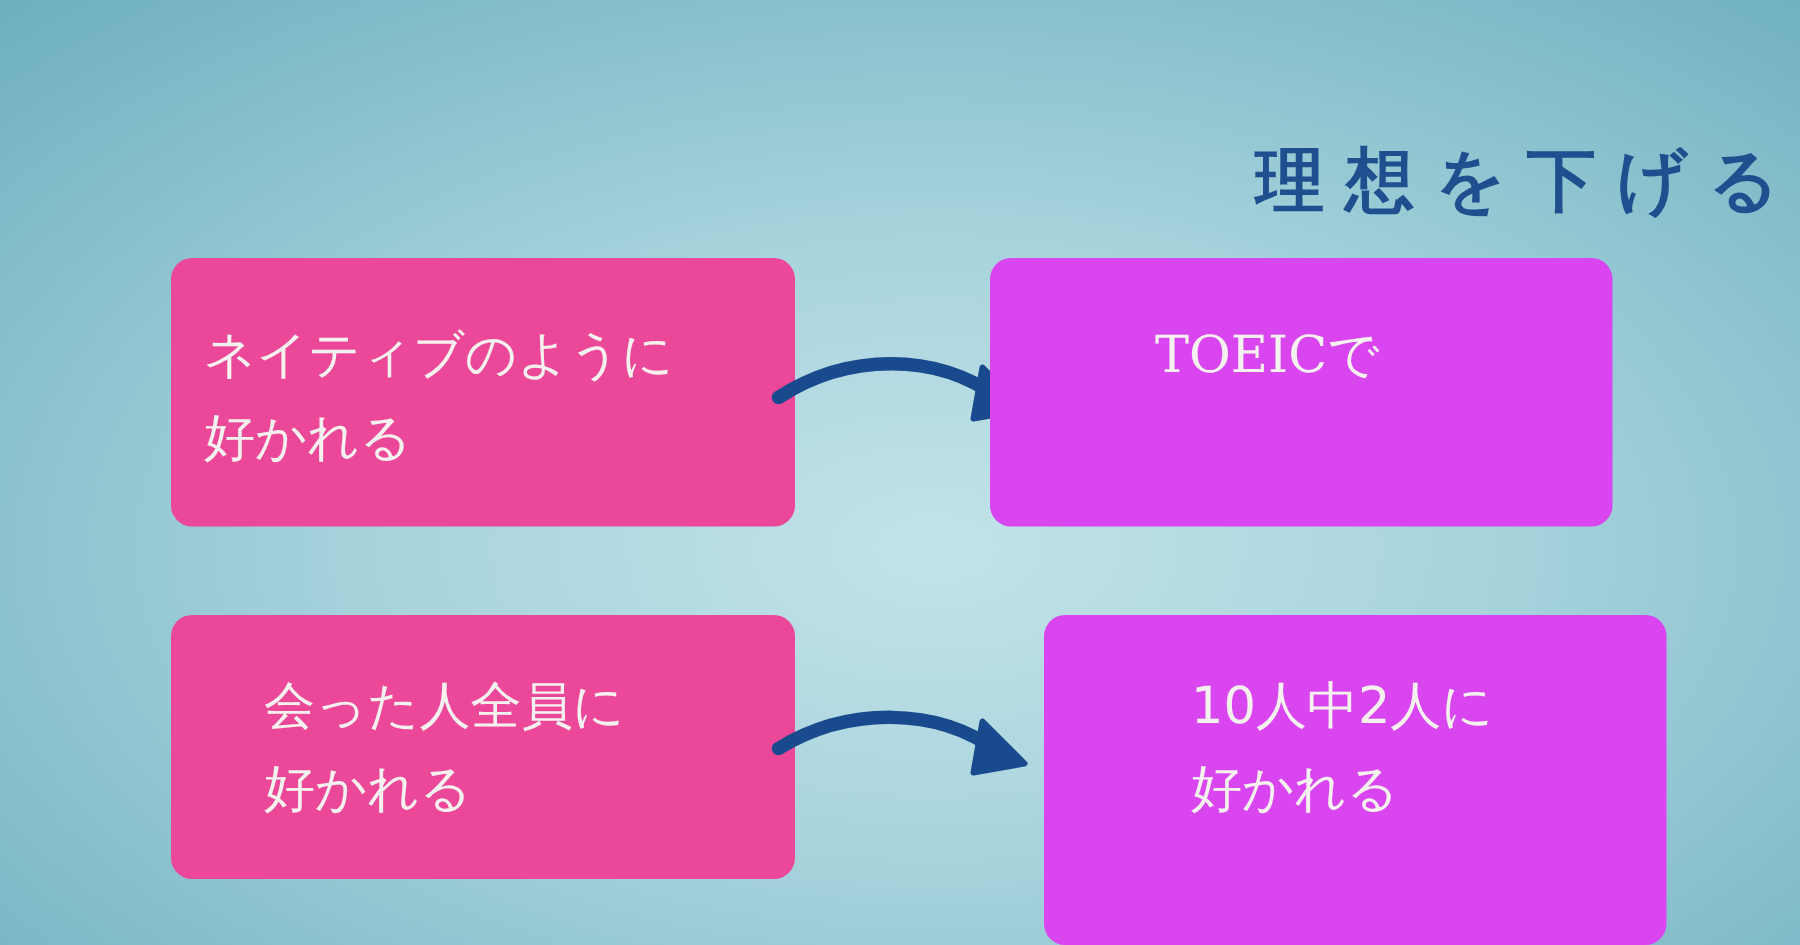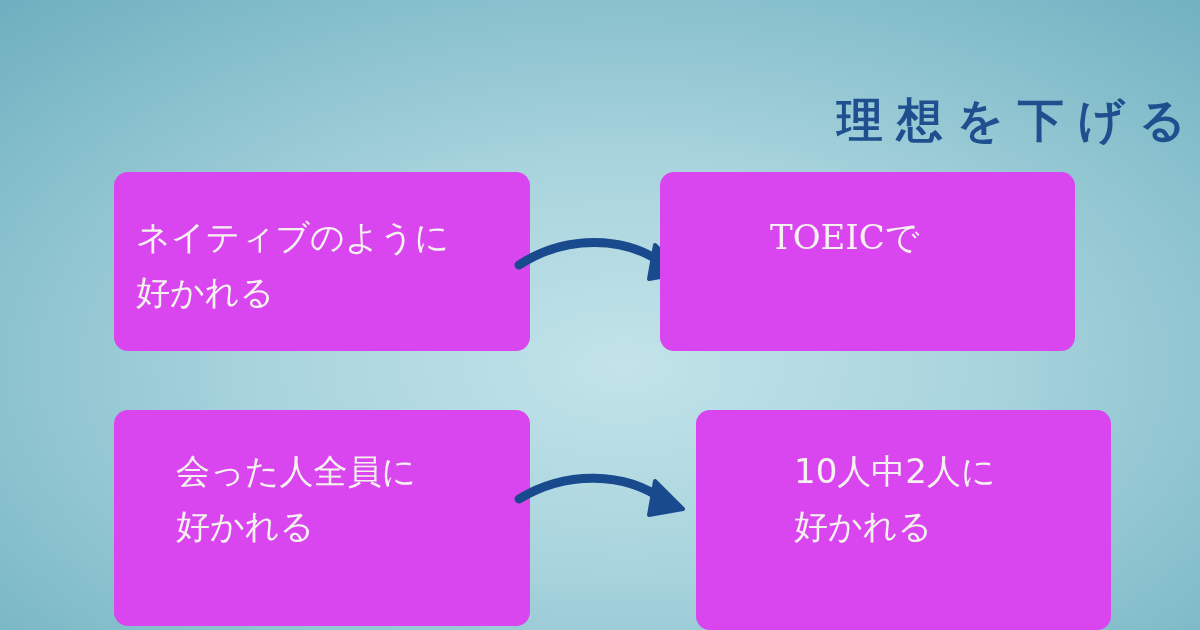--- a/index.html
+++ b/index.html
@@ -13,21 +13,21 @@
     text-align: right; font-size: 46px; font-weight: bold;
     letter-spacing: 14px; color: #1f4f8f;
     font-family: "DejaVu Serif", serif;
     margin-top: 42px;
   }
   .box {
     position: absolute; border-radius: 14px;
     color: #f4f1ee; font-size: 34px; line-height: 55px;
     font-family: "DejaVu Sans", sans-serif;
   }
-  .box.blue { background: #d946ef; }
+  .box.blue { background: #ec4899; }
   .box.brown { background: #d946ef; }
   .box .txt { position: absolute; white-space: nowrap; }
   .arrow { position: absolute; }
 </style>
 </head>
 <body>
 
 <div class="title">理想を下げる</div>
 
 <div class="box blue" style="left:114px; top:172px; width:416px; height:179px;">
@@ -41,21 +41,21 @@
   <path d="M14 40 C 60 10, 120 10, 160 40" fill="none" stroke="#1a4a8e" stroke-width="9" stroke-linecap="round"></path>
   <path d="M150 20 L 178 48 L 144 54 Z" fill="#1a4a8e" stroke="#1a4a8e" stroke-width="4" stroke-linejoin="round"></path>
 </svg>
 
 <div class="box brown" style="left:660px; top:172px; width:415px; height:179px;">
   <div class="txt" style="left:110px; top:38px; font-family:'DejaVu Serif', serif;">
     <div>TOEICで</div>
   </div>
 </div>
 
-<div class="box blue" style="left:114px; top:410px; width:416px; height:216px;">
+<div class="box blue" style="left:114px; top:410px; width:416px; height:176px;">
   <div class="txt" style="left:62px; top:34px;">
     <div>会った人全員に</div>
     <div>好かれる</div>
   </div>
 </div>
 
 <svg class="arrow" style="left:505px; top:463px;" width="190" height="70" viewBox="0 0 190 70">
   <path d="M14 36 C 60 8, 120 8, 160 38" fill="none" stroke="#1a4a8e" stroke-width="9" stroke-linecap="round"></path>
   <path d="M150 18 L 178 46 L 144 52 Z" fill="#1a4a8e" stroke="#1a4a8e" stroke-width="4" stroke-linejoin="round"></path>
 </svg>

